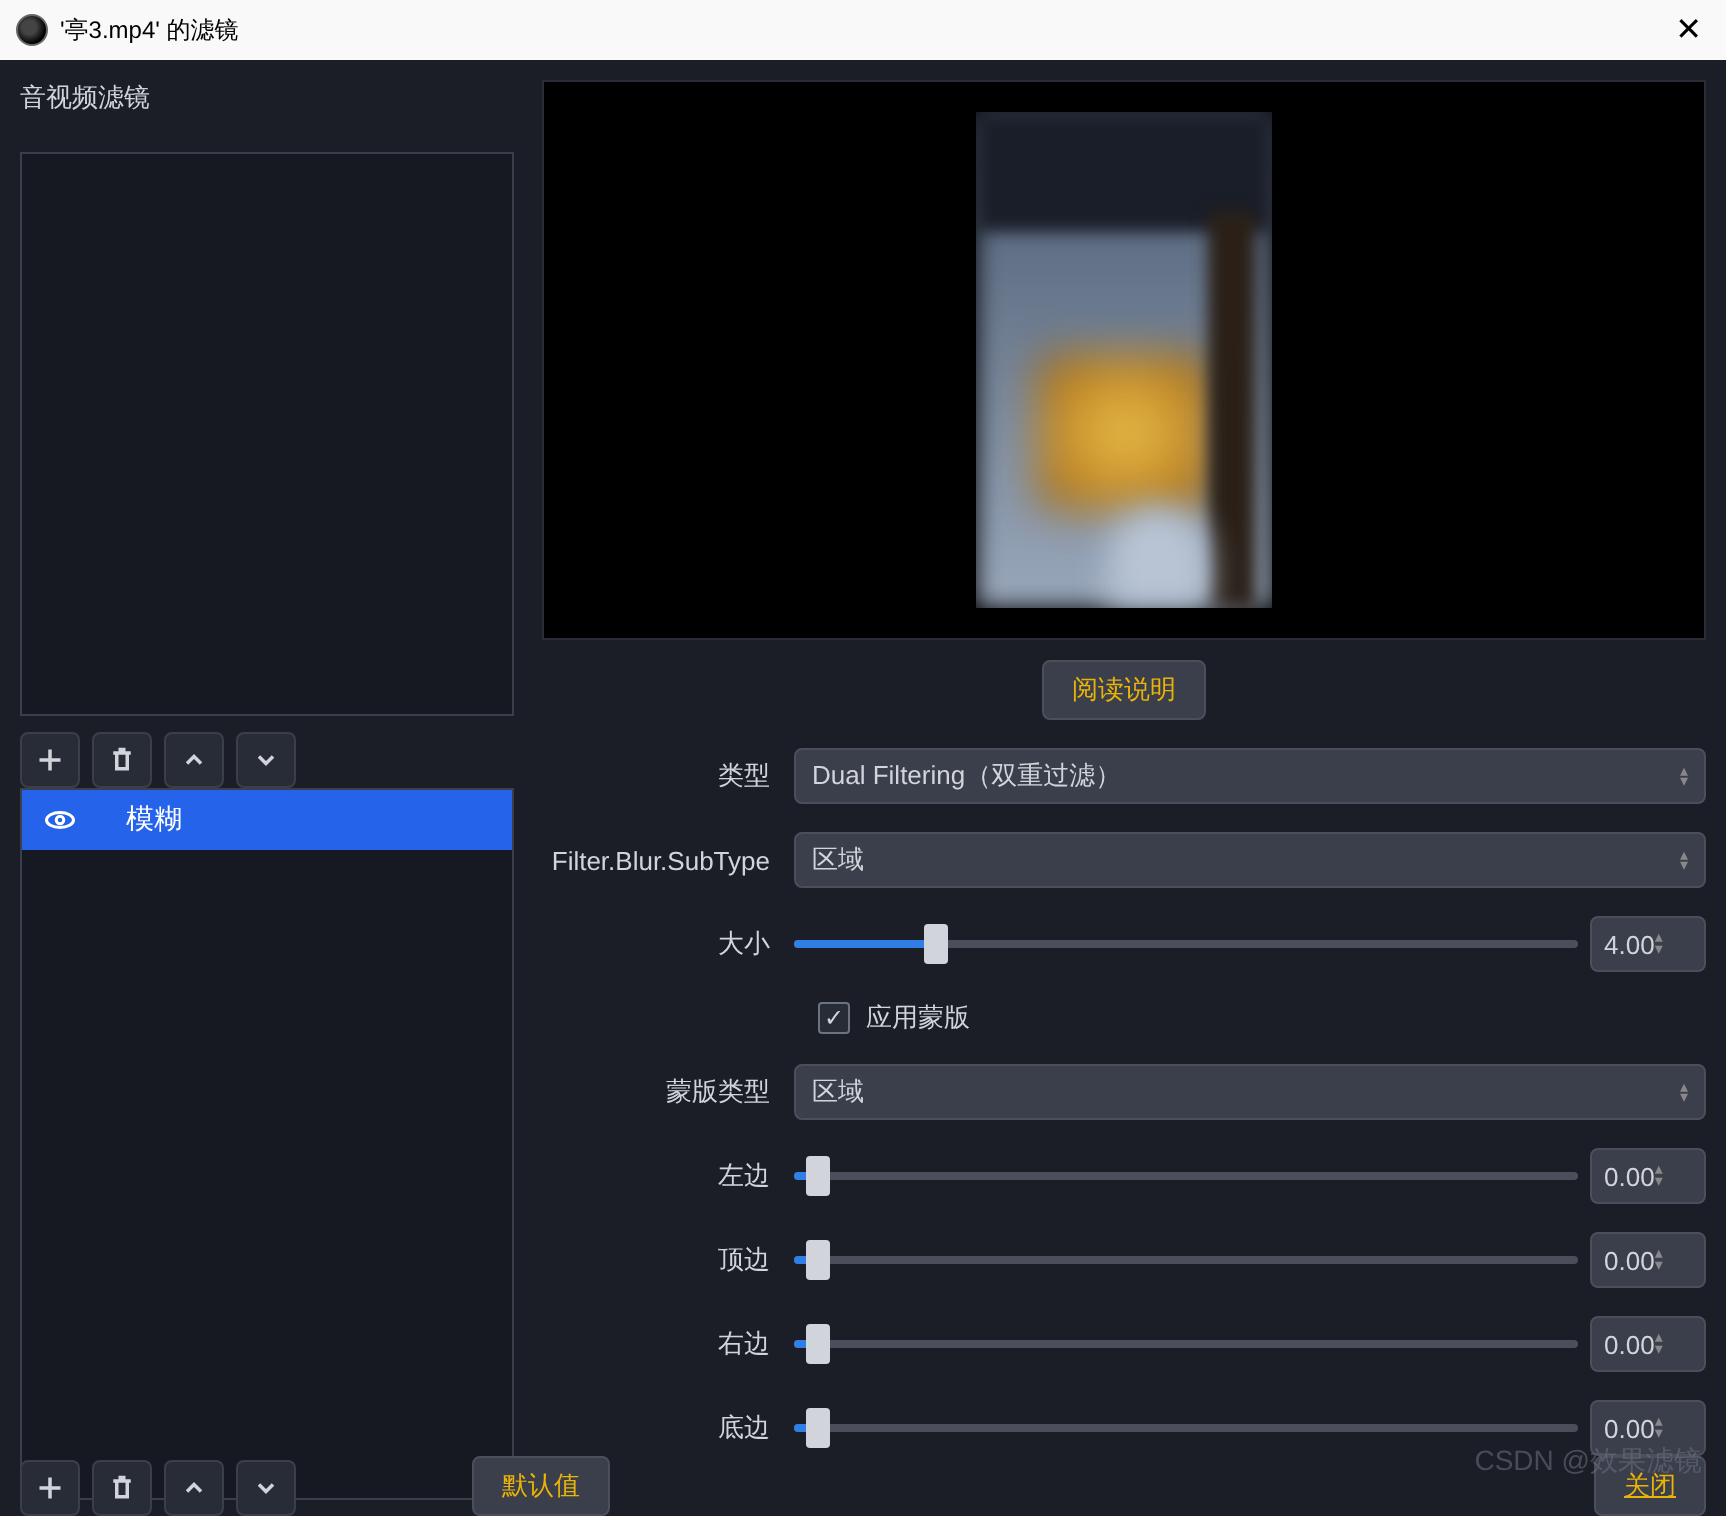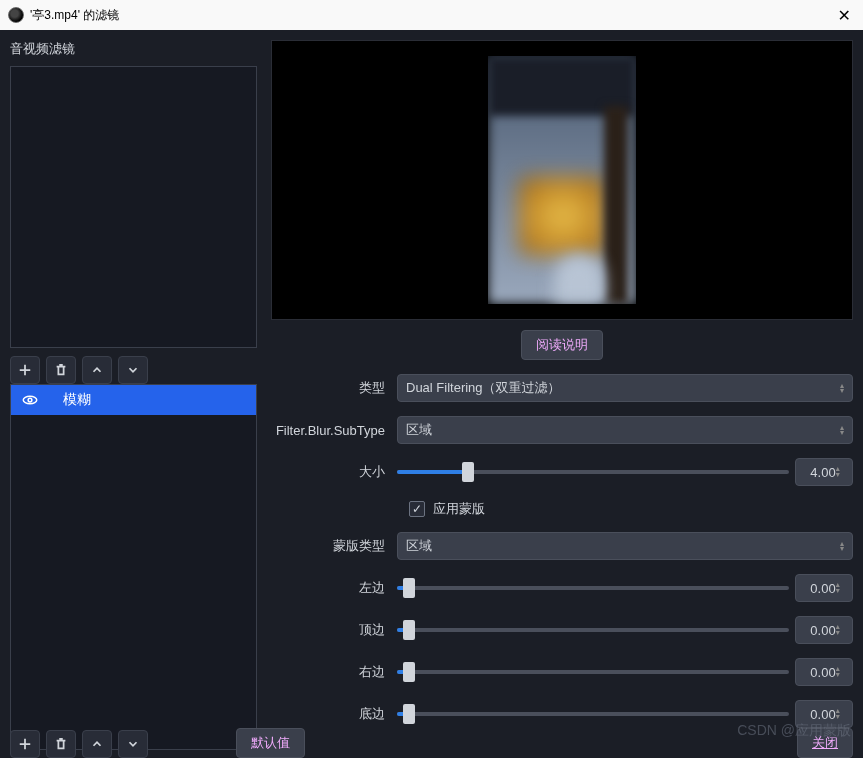--- a/index.html
+++ b/index.html
@@ -7,53 +7,53 @@
 
 .titlebar { background: #f9f9f9; height: 30px; display: flex; align-items: center; padding: 0 8px; color: #000; justify-content: space-between; text-align: right; }
 .titlebar-left { display: flex; align-items: center; gap: 6px; }
 .obs-icon { width: 16px; height: 16px; border-radius: 50%; background: radial-gradient(circle at 40% 40%, #444 30%, #000 70%); border: 1px solid #666; }
 .titlebar-title { font-size: 12px; }
 .close-x { font-size: 16px; padding: 0 4px; }
 
 .content { display: flex; height: calc(100% - 30px); }
 
 .left-col { width: 265px; padding: 10px 8px 8px 10px; display: flex; flex-direction: column; }
-.section-label { font-size: 13px; margin-bottom: 8px; }
+.section-label { font-size: 13px; margin-bottom: 18px; }
 .filter-box { background: #161922; border: 1px solid #3a3f4b; flex: 0 0 282px; }
 .toolbar { display: flex; gap: 6px; margin-top: 8px; }
 .icon-btn { width: 30px; height: 28px; background: #282c37; border: 1px solid #3a3f4b; border-radius: 4px; display: flex; align-items: center; justify-content: center; color: #d1d5db; cursor: pointer; }
 .icon-btn svg { width: 14px; height: 14px; stroke: #d1d5db; stroke-width: 2; fill: none; }
 
 .effect-label { margin-top: 14px; margin-bottom: 6px; }
 .effect-list { background: #161922; border: 1px solid #3a3f4b; flex: 1; }
 .effect-item { background: #2563eb; color: #fff; display: flex; align-items: center; gap: 24px; padding: 6px 10px; font-size: 14px; }
 .eye-icon { width: 18px; height: 18px; }
 
 .right-col { flex: 1; display: flex; flex-direction: column; padding: 10px 10px 8px 6px; }
 .preview-area { background: #000; height: 280px; display: flex; align-items: center; justify-content: center; border: 1px solid #2a2d36; margin-bottom: 10px; }
 .preview-img { width: 148px; height: 248px; position: relative; overflow: hidden; }
 .preview-img .sky { position:absolute; inset:0; background: linear-gradient(180deg, #4a5a72 0%, #6b7a8f 40%, #9aa8bc 100%); filter: blur(6px); }
 .preview-img .roof { position:absolute; top:0; left:0; right:0; height:60px; background:#1a1e28; filter: blur(4px); }
 .preview-img .gold { position:absolute; left:30px; top:120px; width:90px; height:80px; background: radial-gradient(ellipse, #f5c542 0%, #c9881a 60%, #8a5a10 100%); filter: blur(10px); opacity:0.9; border-radius:10px; }
 .preview-img .pillar { position:absolute; right:8px; top:50px; width:24px; bottom:0; background:#2a2018; filter: blur(4px); }
 .preview-img .snow { position:absolute; right:32px; bottom:0; width:50px; height:50px; background:#b8c4d4; filter: blur(8px); border-radius:50% 50% 0 0; }
 
 .read-btn-row { display:flex; justify-content:center; margin-bottom: 14px; }
-.btn { background: #3a3f4b; border: 1px solid #4a4f5b; color: #f0abfc; padding: 5px 14px; border-radius: 4px; cursor: pointer; font-size: 13px; }
+.btn { background: #3a3f4b; border: 1px solid #4a4f5b; color: #eab308; padding: 5px 14px; border-radius: 4px; cursor: pointer; font-size: 13px; }
 
 .form-row { display: flex; align-items: center; margin-bottom: 14px; }
 .form-label { width: 126px; text-align: right; padding-right: 12px; font-size: 13px; }
 .form-control { flex: 1; display: flex; align-items: center; gap: 6px; }
 .dropdown { flex: 1; background: #3a3f4b; border: 1px solid #4a4f5b; border-radius: 4px; height: 28px; display: flex; align-items: center; padding: 0 8px; justify-content: space-between; color: #d1d5db; }
 .dropdown .arrows { display:flex; flex-direction:column; line-height:5px; font-size:8px; color:#888; }
 .slider-wrap { flex:1; display:flex; align-items:center; gap:8px; }
 .slider { flex:1; position:relative; height:4px; background:#4a4f5b; border-radius:2px; }
 .slider-fill { position:absolute; left:0; top:0; bottom:0; background:#2f7fe6; border-radius:2px; }
 .slider-thumb { position:absolute; top:50%; transform:translate(-50%,-50%); width:12px; height:20px; background:#d1d5db; border-radius:2px; }
-.spinbox { width:58px; height:28px; background:#3a3f4b; border:1px solid #4a4f5b; border-radius:4px; display:flex; align-items:center; justify-content:center; padding:0 4px 0 6px; font-size:13px; }
+.spinbox { width:58px; height:28px; background:#3a3f4b; border:1px solid #4a4f5b; border-radius:4px; display:flex; align-items:center; justify-content:flex-start; padding:0 4px 0 6px; font-size:13px; }
 .spinbox .sp-arrows { display:flex; flex-direction:column; line-height:6px; font-size:8px; color:#888; }
 .checkbox-row { display:flex; align-items:center; gap:8px; padding-left: 12px; }
 .checkbox { width:16px; height:16px; border:1px solid #6b7280; border-radius:2px; display:flex; align-items:center; justify-content:center; background:#282c37; }
 .checkbox.checked::after { content:"✓"; font-size:12px; color:#d1d5db; }
 
 .bottombar { position:absolute; bottom:0; left:0; right:0; height:44px; display:flex; align-items:flex-end; padding: 0 10px; }
 .bottombar .toolbar { margin-top:0; }
 .bottombar-right { margin-left:auto;text-decoration:underline; }
 .defaults-btn { margin-left: 88px; }
 .watermark { position:absolute; right:12px; bottom:18px; color:#6b7280; font-size:14px; opacity:0.55; pointer-events:none; }
@@ -262,13 +262,13 @@
     <div class="icon-btn">
         <svg viewBox="0 0 16 16">
           <path d="M4 6l4 4 4-4"></path>
         </svg>
       </div>
   </div>
   <div class="btn defaults-btn">默认值</div>
   <div class="btn bottombar-right">关闭</div>
 </div>
 
-<div class="watermark">CSDN @应用蒙版</div>
+<div class="watermark">CSDN @效果滤镜</div>
 
 </body></html>

